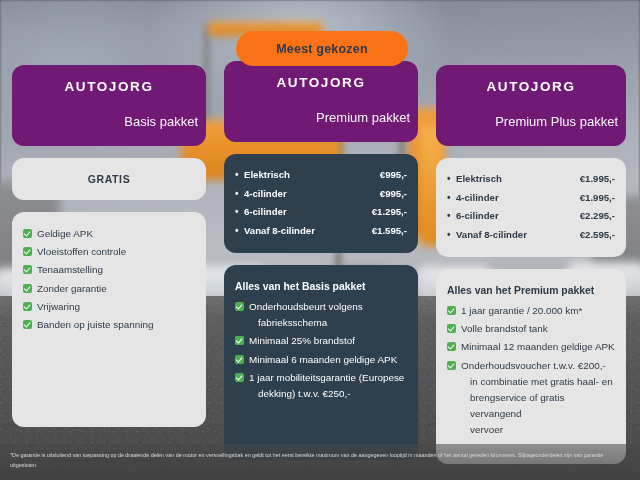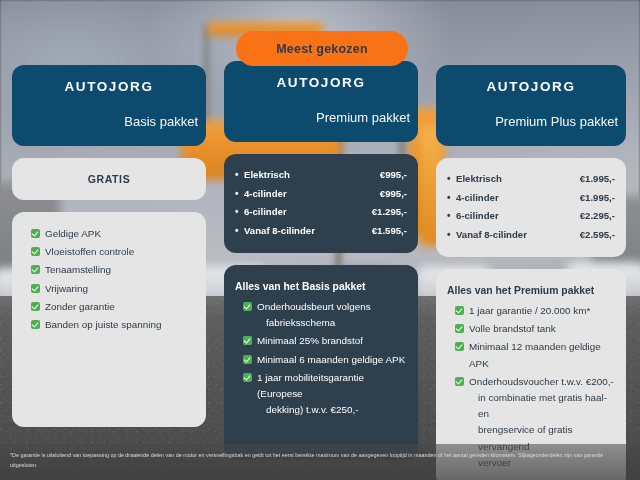--- a/index.html
+++ b/index.html
@@ -116,21 +116,21 @@
     justify-content: center;
     color: #2d3a47;
     font-size: 12.5px;
     font-weight: bold;
     letter-spacing: .2px;
     z-index: 6;
   }
 
   
   .head {
-    background: #0c4a6e;
+    background: #701a75;
     border-radius: 12px;
     color: #ffffff;
     text-align: center;
     padding: 13px 8px 14px;
   }
   .head-1 { margin-top: 65px; }
   .head-2 { margin-top: 61px; border-radius: 12px; }
   .head-3 { margin-top: 65px; }
   .brand {
     font-size: 13.5px;
@@ -200,21 +200,20 @@
     line-height: 15px;
     margin-bottom: 5px;
   }
   .feat-list { list-style: none; }
   .feat-item {
     position: relative;
     font-size: 9.9px;
     line-height: 16.2px;
     padding-left: 14px;
     margin-bottom: 2px;
-    margin-left: 8px;
   }
   .feat-item.tight { margin-bottom: 0; }
   .feat-item .cont { display: block; padding-left: 9px; }
   .chk {
     position: absolute;
     left: 0;
     top: 3px;
     width: 9px;
     height: 9px;
     border-radius: 2px;
@@ -299,25 +298,25 @@
         <li class="feat-item">
           <span class="chk"></span>
           <span>Vloeistoffen controle</span>
         </li>
         <li class="feat-item">
           <span class="chk"></span>
           <span>Tenaamstelling</span>
         </li>
         <li class="feat-item">
           <span class="chk"></span>
+          <span>Zonder garantie</span>
+        </li>
+        <li class="feat-item">
+          <span class="chk"></span>
           <span>Vrijwaring</span>
-        </li>
-        <li class="feat-item">
-          <span class="chk"></span>
-          <span>Zonder garantie</span>
         </li>
         <li class="feat-item">
           <span class="chk"></span>
           <span>Banden op juiste spanning</span>
         </li>
       </ul>
     </div>
   </div>
 
   <div class="col col-2">

